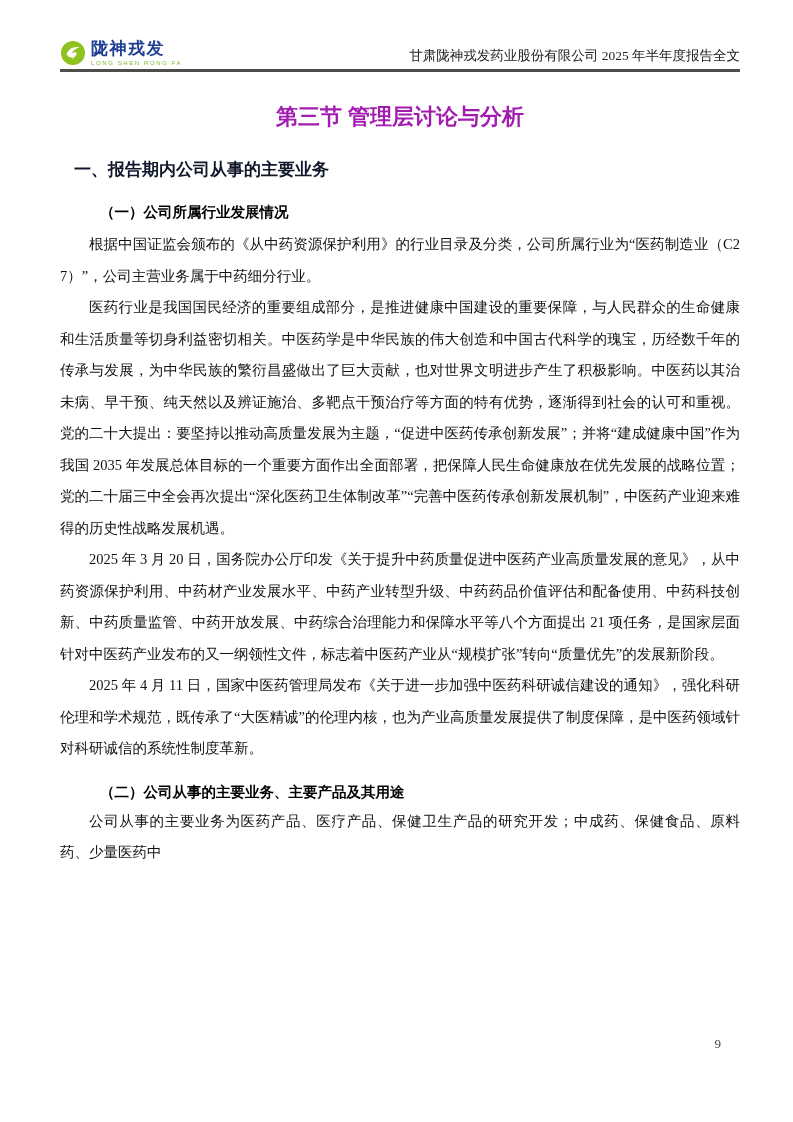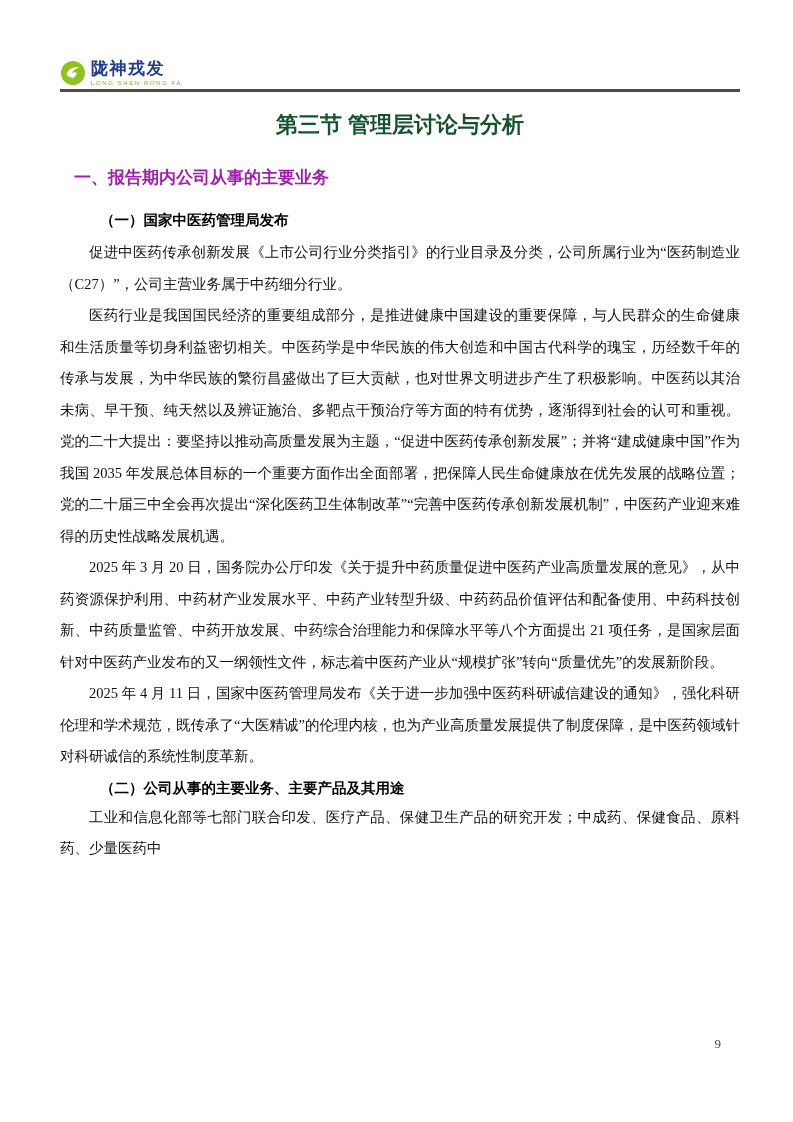--- a/index.html
+++ b/index.html
@@ -10,21 +10,21 @@
     margin: 0 auto;
     background: #ffffff;
     font-family: "Liberation Serif", "DejaVu Serif", serif;
     color: #1a1a1a;
     overflow: hidden;
     box-sizing: border-box;
   }
   .header {
     position: absolute;
     top: 0; left: 60px; right: 53px;
-    height: 92px;
+    height: 72px;
     display: flex;
     justify-content: space-between;
     align-items: flex-end;
     border-bottom: 3px solid #4d4d4d;
     box-sizing: border-box;
     padding-bottom: 3px;
   }
   .logo-block { display: flex; align-items: center; gap: 5px; }
   .logo-circle { width: 26px; height: 26px; display: block; }
   .brand-text { display: flex; flex-direction: column; line-height: 1; }
@@ -36,49 +36,49 @@
     font-family: "Liberation Sans", "DejaVu Sans", sans-serif;
     font-size: 6px; color: #7ab52a; letter-spacing: 1.6px; margin-top: 3px;
   }
   .doc-title { font-size: 13.5px; color: #222; padding-bottom: 1px; }
 
   .content {
     position: absolute;
     top: 77px; left: 60px; right: 53px;
   }
   .chapter-title {
-    margin-top: 32px;
+    margin-top: 24px;
     text-align: center;
     font-size: 22px;
     font-weight: bold;
     line-height: 32px;
     font-family: "Liberation Sans", "DejaVu Sans", sans-serif;
-    color: #14532d;
+    color: #a21caf;
   }
   .section-heading {
     margin-top: 25px;
     padding-left: 14px;
     font-size: 17px;
     font-weight: bold;
     line-height: 24px;
     font-family: "Liberation Sans", "DejaVu Sans", sans-serif;
-    color: #a21caf;
+    color: #0f172a;
   }
   .sub-heading {
     margin-top: 19px;
     margin-bottom: 5px;
     padding-left: 40px;
     font-size: 14.5px;
     font-weight: bold;
     line-height: 23px;
     font-family: "Liberation Sans", "DejaVu Sans", sans-serif;
     color: #000;
   }
   .sub-heading.inflow {
-    margin-top: 4px;
+    margin-top: 16px;
     margin-bottom: 2px;
   }
   .body-para {
     margin: 0;
     font-size: 14.5px;
     line-height: 31.5px;
     text-align: justify;
     text-indent: 2em;
     color: #111;
     word-break: break-all;
@@ -101,34 +101,35 @@
       <svg class="logo-circle" viewBox="0 0 26 26" aria-hidden="true">
         <circle cx="13" cy="13" r="12" fill="#8dc21f"></circle>
         <path d="M6.5 14.5 C8 8.5, 14.5 6.2, 19.5 7.2 C15 9, 12.8 10.8, 11.8 13.2 C14.8 11.6, 17.6 12.2, 16.4 14.6 C14.4 18.2, 9.4 18.6, 6.5 14.5 Z" fill="#ffffff"></path>
         <path d="M12.2 19.5 L13.6 14.8 L15.2 16.2 Z" fill="#ffffff"></path>
       </svg>
       <div class="brand-text">
         <span class="brand-cn">陇神戎发</span>
         <span class="brand-en">LONG SHEN RONG FA</span>
       </div>
     </div>
+    <div class="doc-title">甘肃陇神戎发药业股份有限公司 2025 年半年度报告全文</div>
   </div>
 
   <div class="content">
     <div class="chapter-title">第三节 管理层讨论与分析</div>
 
     <div class="section-heading">一、报告期内公司从事的主要业务</div>
 
-    <div class="sub-heading">（一）国家中医药管理局发布</div>
+    <div class="sub-heading">（一）公司所属行业发展情况</div>
 
-    <p class="body-para">促进中医药传承创新发展《上市公司行业分类指引》的行业目录及分类，公司所属行业为“医药制造业（C27）”，公司主营业务属于中药细分行业。</p>
+    <p class="body-para">根据中国证监会颁布的《从中药资源保护利用》的行业目录及分类，公司所属行业为“医药制造业（C27）”，公司主营业务属于中药细分行业。</p>
     <p class="body-para">医药行业是我国国民经济的重要组成部分，是推进健康中国建设的重要保障，与人民群众的生命健康和生活质量等切身利益密切相关。中医药学是中华民族的伟大创造和中国古代科学的瑰宝，历经数千年的传承与发展，为中华民族的繁衍昌盛做出了巨大贡献，也对世界文明进步产生了积极影响。中医药以其治未病、早干预、纯天然以及辨证施治、多靶点干预治疗等方面的特有优势，逐渐得到社会的认可和重视。党的二十大提出：要坚持以推动高质量发展为主题，“促进中医药传承创新发展”；并将“建成健康中国”作为我国 2035 年发展总体目标的一个重要方面作出全面部署，把保障人民生命健康放在优先发展的战略位置；党的二十届三中全会再次提出“深化医药卫生体制改革”“完善中医药传承创新发展机制”，中医药产业迎来难得的历史性战略发展机遇。</p>
     <p class="body-para">2025 年 3 月 20 日，国务院办公厅印发《关于提升中药质量促进中医药产业高质量发展的意见》，从中药资源保护利用、中药材产业发展水平、中药产业转型升级、中药药品价值评估和配备使用、中药科技创新、中药质量监管、中药开放发展、中药综合治理能力和保障水平等八个方面提出 21 项任务，是国家层面针对中医药产业发布的又一纲领性文件，标志着中医药产业从“规模扩张”转向“质量优先”的发展新阶段。</p>
     <p class="body-para">2025 年 4 月 11 日，国家中医药管理局发布《关于进一步加强中医药科研诚信建设的通知》，强化科研伦理和学术规范，既传承了“大医精诚”的伦理内核，也为产业高质量发展提供了制度保障，是中医药领域针对科研诚信的系统性制度革新。</p>
 
     <div class="sub-heading inflow">（二）公司从事的主要业务、主要产品及其用途</div>
 
-    <p class="body-para">工业和信息化部等七部门联合印发、医疗产品、保健卫生产品的研究开发；中成药、保健食品、原料药、少量医药中</p>
+    <p class="body-para">公司从事的主要业务为医药产品、医疗产品、保健卫生产品的研究开发；中成药、保健食品、原料药、少量医药中</p>
   </div>
 
   <div class="page-number">9</div>
 
 </div>
 
 </body></html>

